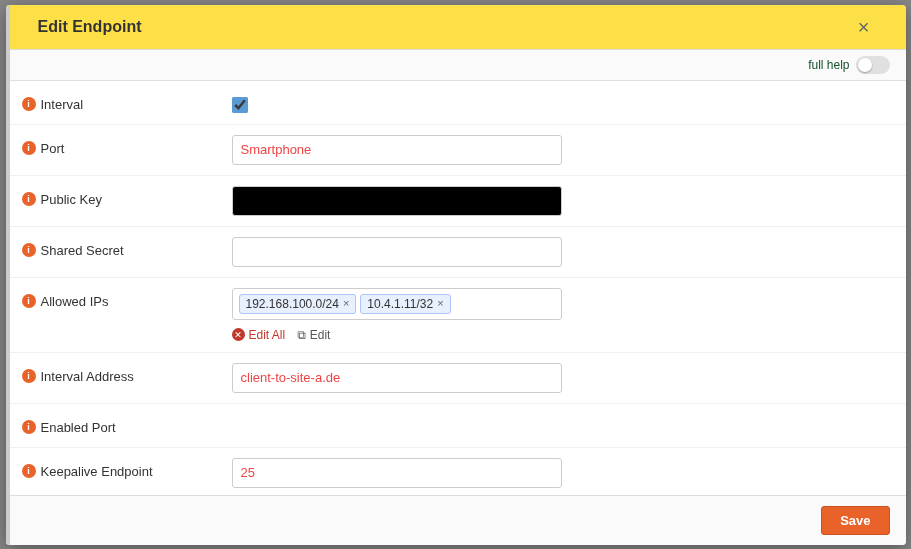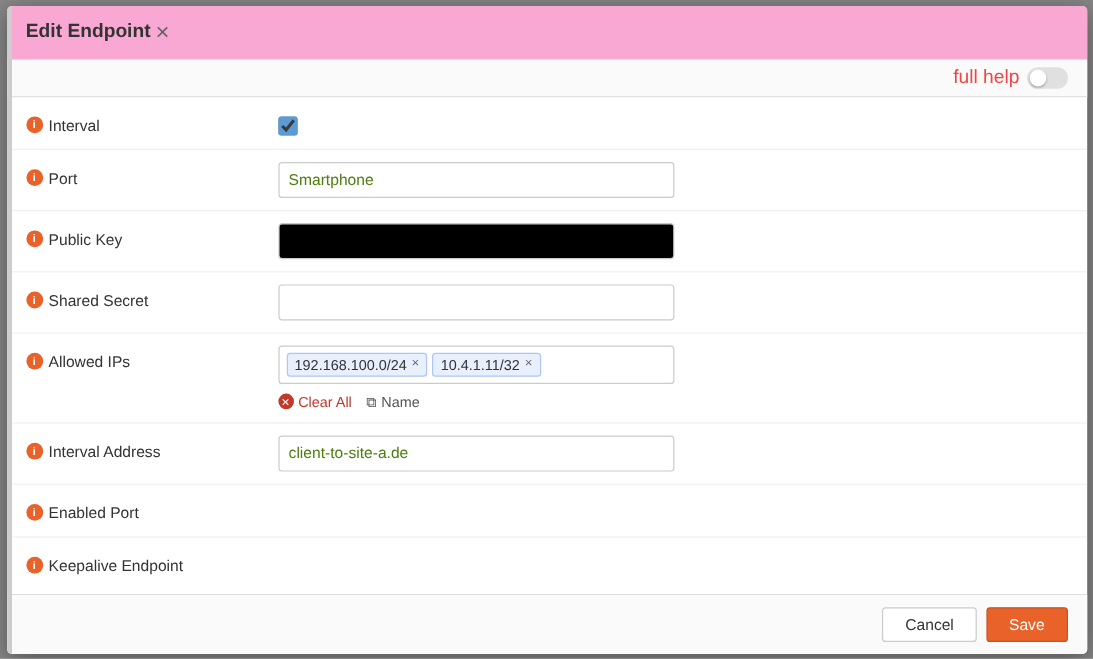--- a/index.html
+++ b/index.html
@@ -25,25 +25,25 @@
       background: #fff;
       border-radius: 4px;
       width: 900px;
       height: 540px;
       box-shadow: 0 4px 20px rgba(0,0,0,0.4);
       display: flex;
       flex-direction: column;
       position: relative;
     }
     .modal-header {
-      background: #f9a8d4;
+      background: #fde047;
       border-bottom: 1px solid #ddd;
-      padding: 12px 16px;
-      display: flex;
-      justify-content: flex-start;
+      padding: 12px 32px;
+      display: flex;
+      justify-content: space-between;
       align-items: center;
       border-radius: 4px 4px 0 0;
     }
     .modal-title {
       font-size: 16px;
       font-weight: 600;
       color: #333;
     }
     .close-btn {
       background: none;
@@ -56,22 +56,22 @@
     }
     .modal-subheader {
       background: #fafafa;
       border-bottom: 1px solid #e0e0e0;
       padding: 6px 16px;
       display: flex;
       justify-content: flex-end;
       align-items: center;
     }
     .full-help {
-      font-size: 16px;
-      color: #ef4444;
+      font-size: 12px;
+      color: #14532d;
       display: flex;
       align-items: center;
       gap: 6px;
     }
     .toggle {
       width: 34px;
       height: 18px;
       background: #e0e0e0;
       border-radius: 9px;
       position: relative;
@@ -129,21 +129,21 @@
       flex-direction: column;
       gap: 4px;
     }
     .form-input {
       width: 330px;
       height: 30px;
       border: 1px solid #ccc;
       border-radius: 3px;
       padding: 4px 8px;
       font-size: 13px;
-      color: #4d7c0f;
+      color: #ef4444;
       background: #fff;
     }
     .checkbox-input {
       width: 16px;
       height: 16px;
       margin-top: 6px;
       accent-color: #5b9bd5;
     }
     .public-key-field {
       position: relative;
@@ -226,21 +226,21 @@
     }
     .btn-cancel {
       background: #fff;
       border-color: #ccc;
       color: #333;
     }
     .btn-save {
       background: #e8622a;
       border-color: #c9541f;
       color: #fff;
-      font-weight: 400;
+      font-weight: 700;
     }
     .left-accent {
       width: 4px;
       background: #ccc;
       position: absolute;
       left: 0;
       top: 0;
       bottom: 0;
       border-radius: 4px 0 0 4px;
     }
@@ -322,25 +322,25 @@
               <button class="ip-tag-remove">×</button>
             </div>
             <div class="ip-tag">
               <span>10.4.1.11/32</span>
               <button class="ip-tag-remove">×</button>
             </div>
           </div>
           <div class="allowed-ips-actions">
             <a class="action-link">
               <span style="width:13px;height:13px;background:#c0392b;border-radius:50%;display:inline-flex;align-items:center;justify-content:center;color:#fff;font-size:9px;">✕</span>
-              <span>Clear All</span>
+              <span>Edit All</span>
             </a>
             <a class="action-link action-link-copy">
               <span style="font-size:12px;">⧉</span>
-              <span>Name</span>
+              <span>Edit</span>
             </a>
           </div>
         </div>
       </div>
 
       <div class="form-row">
         <div class="form-label">
           <span class="info-icon">i</span>
           <span>Interval Address</span>
         </div>
@@ -354,22 +354,24 @@
           <span class="info-icon">i</span>
           <span>Enabled Port</span>
         </div>
       </div>
 
       <div class="form-row">
         <div class="form-label">
           <span class="info-icon">i</span>
           <span>Keepalive Endpoint</span>
         </div>
+        <div class="form-control-area">
+          <input type="text" class="form-input" value="25" style="">
+        </div>
       </div>
 
     </div>
 
     <div class="modal-footer">
-      <button class="btn btn-cancel">Cancel</button>
       <button class="btn btn-save">Save</button>
     </div>
   </div>
 </div>
 
 </body></html>

